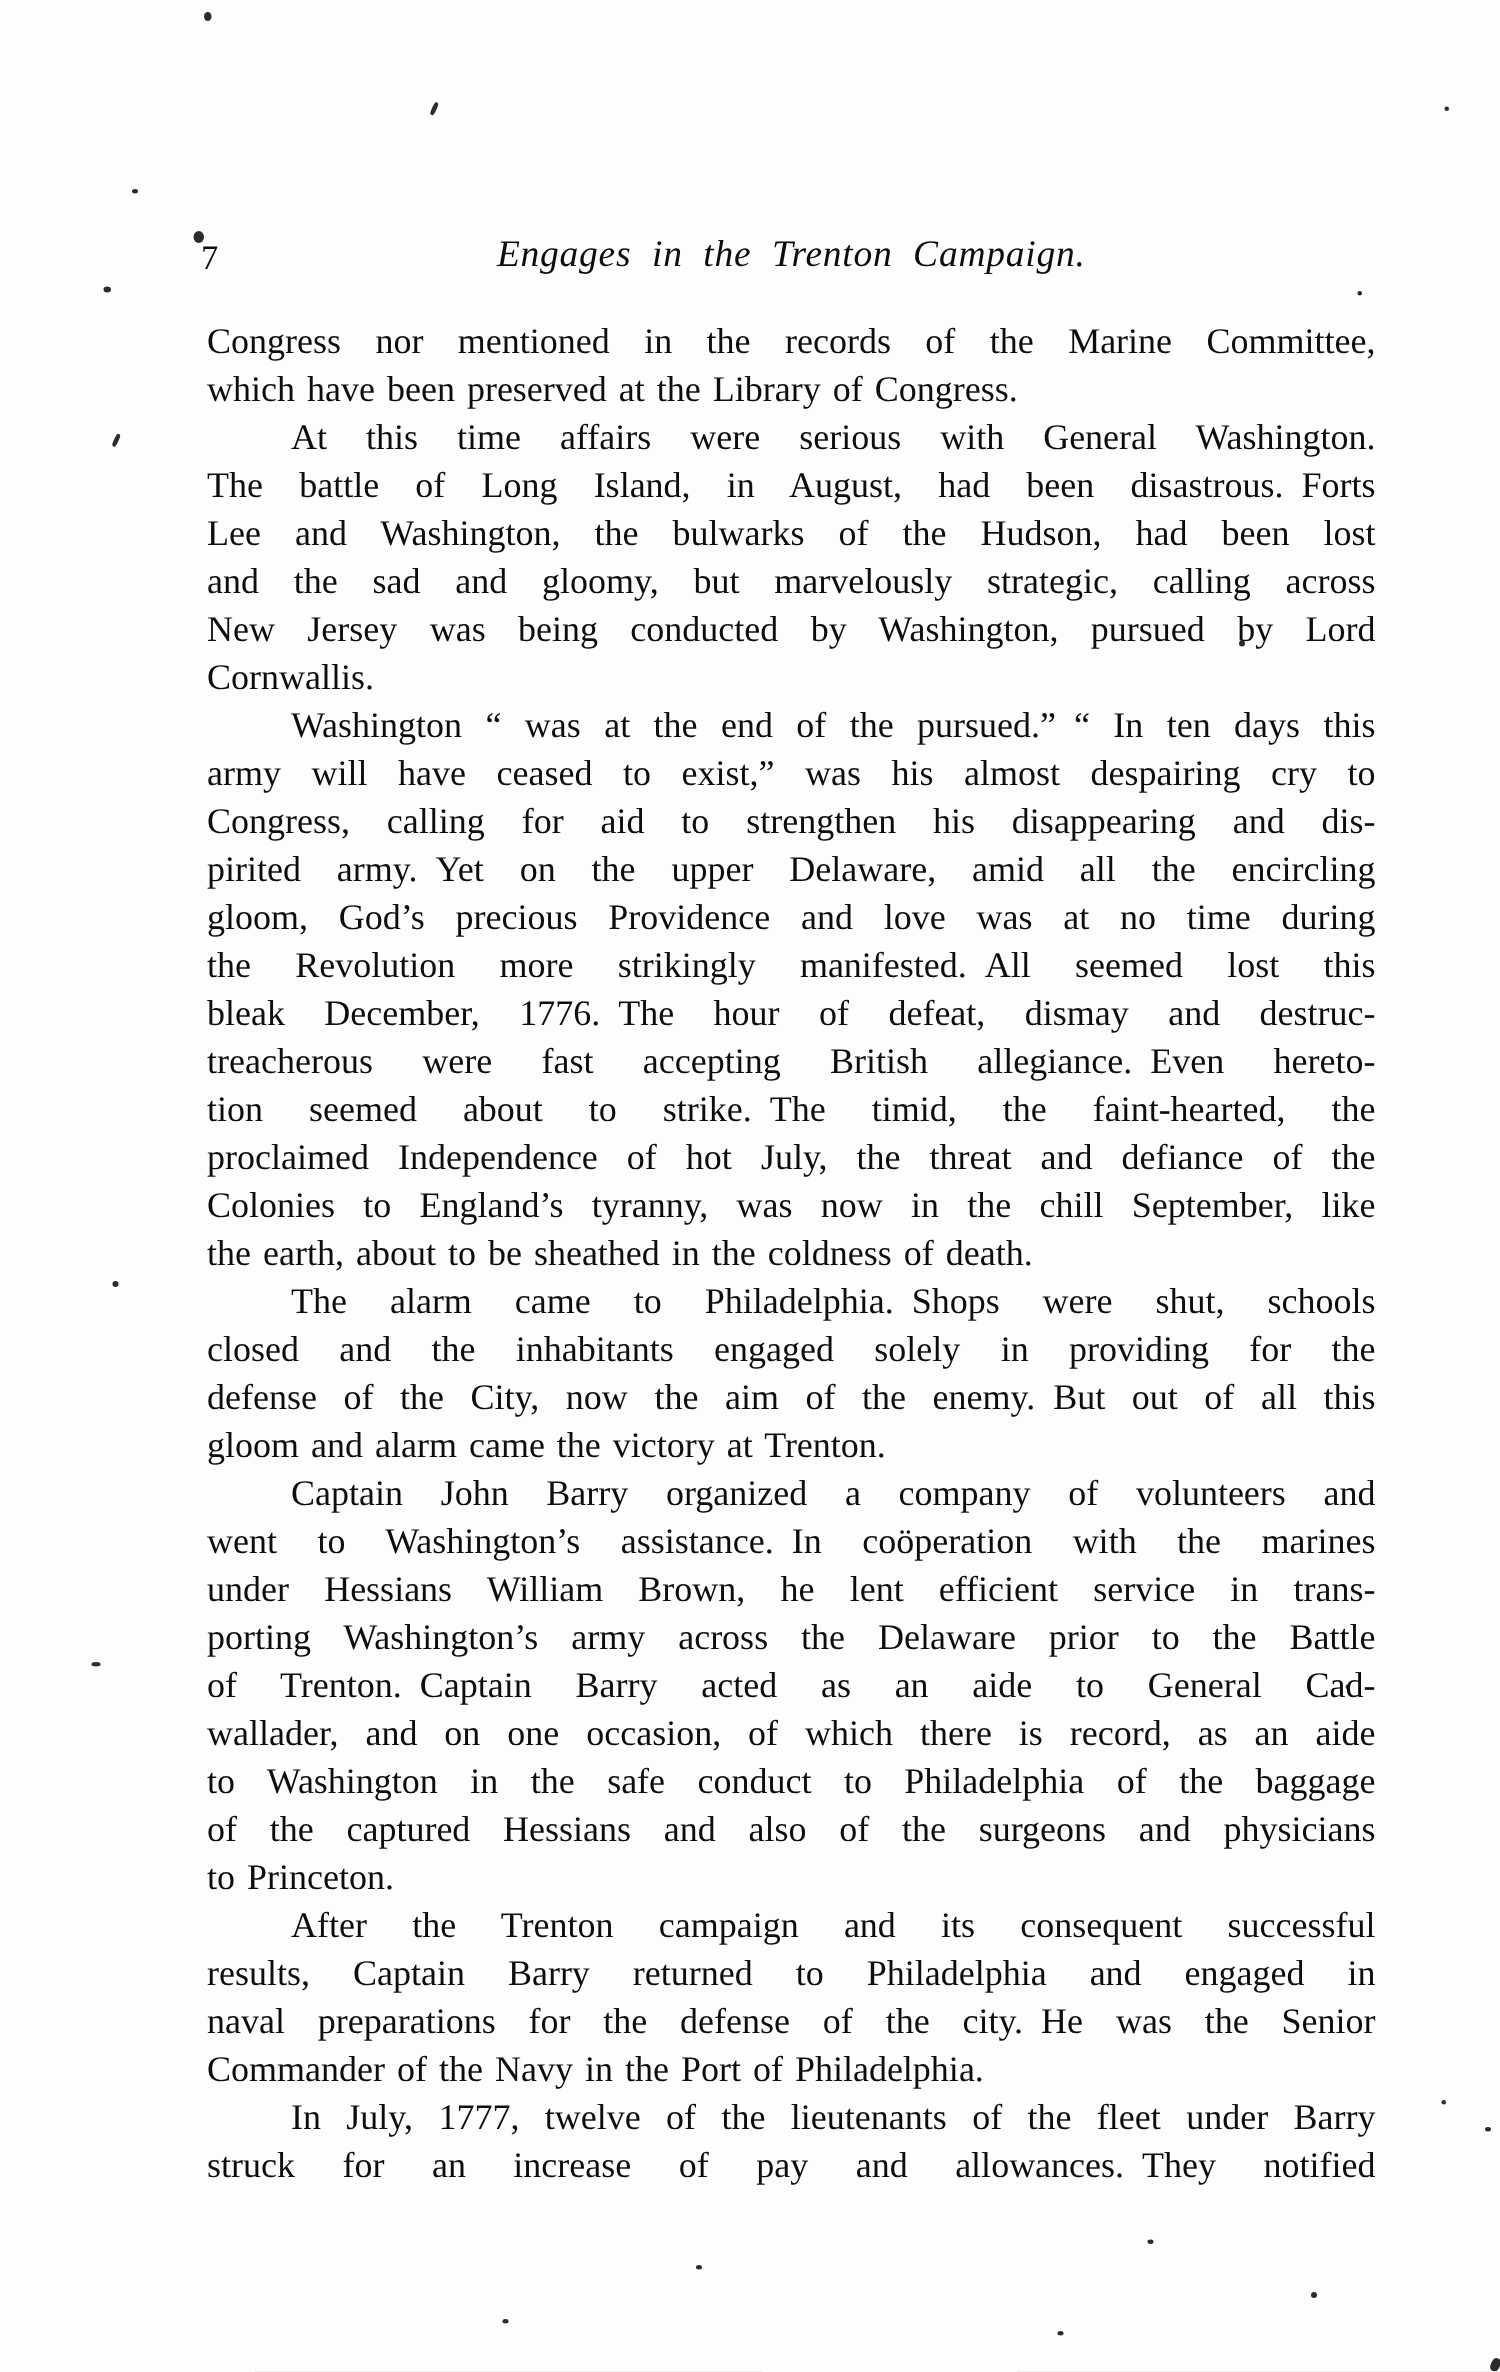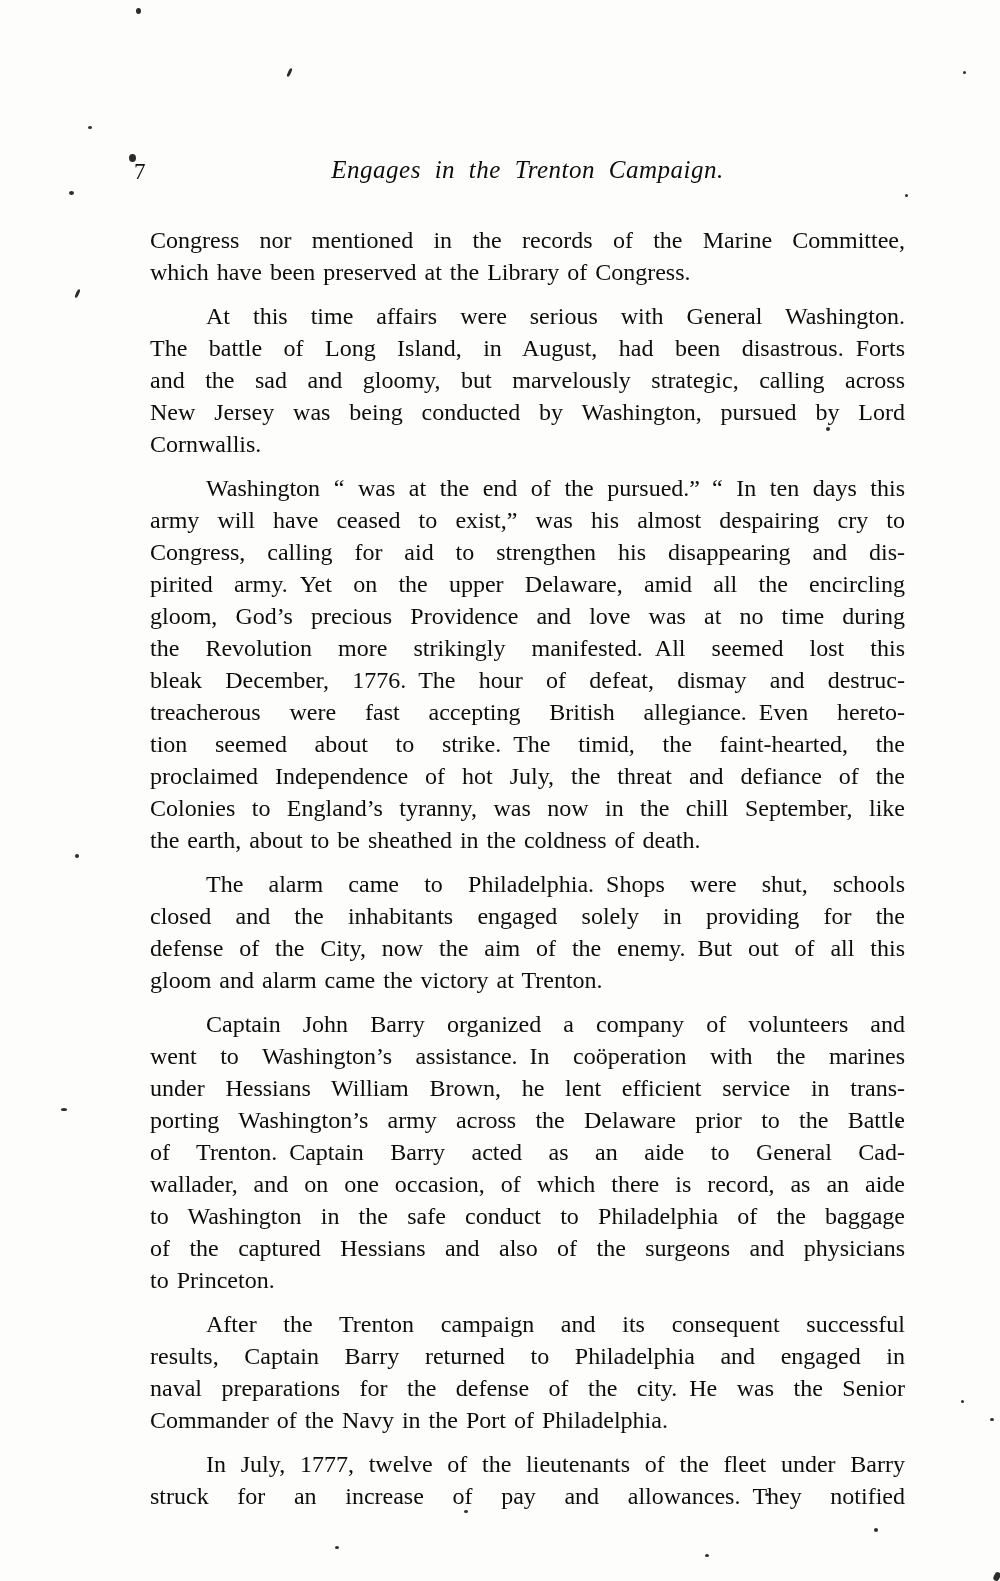--- a/index.html
+++ b/index.html
@@ -40,21 +40,21 @@
   }
   .page-body {
     position: absolute;
     top: 212px;
     left: 138px;
     width: 779px;
     font-size: 24px;
     line-height: 32px;
     word-spacing: 2px;
   }
-  .paragraph { margin: 12px; font-family: Liberation Serif, serif; }
+  .paragraph { margin: 0; font-family: Liberation Serif, serif; }
   .text-line {
     text-align: justify;
     text-align-last: justify;
   }
   .text-line.no-stretch {
     text-align-last: left;
   }
   .text-line.indent-first {
     text-indent: 56px;
   }
@@ -78,20 +78,21 @@
   </div>
 
   <div class="page-body" id="page-body">
       <div class="paragraph">
         <div class="text-line">Congress nor mentioned in the records of the Marine Committee,</div>
         <div class="text-line no-stretch">which have been preserved at the Library of Congress.</div>
       </div>
       <div class="paragraph">
         <div class="text-line indent-first">At this time affairs were serious with General Washington.</div>
         <div class="text-line">The battle of Long Island, in August, had been disastrous. Forts</div>
+        <div class="text-line">Lee and Washington, the bulwarks of the Hudson, had been lost</div>
         <div class="text-line">and the sad and gloomy, but marvelously strategic, calling across</div>
         <div class="text-line">New Jersey was being conducted by Washington, pursued by Lord</div>
         <div class="text-line no-stretch">Cornwallis.</div>
       </div>
       <div class="paragraph">
         <div class="text-line indent-first">Washington “ was at the end of the pursued.” “ In ten days this</div>
         <div class="text-line">army will have ceased to exist,” was his almost despairing cry to</div>
         <div class="text-line">Congress, calling for aid to strengthen his disappearing and dis-</div>
         <div class="text-line">pirited army. Yet on the upper Delaware, amid all the encircling</div>
         <div class="text-line">gloom, God’s precious Providence and love was at no time during</div>

